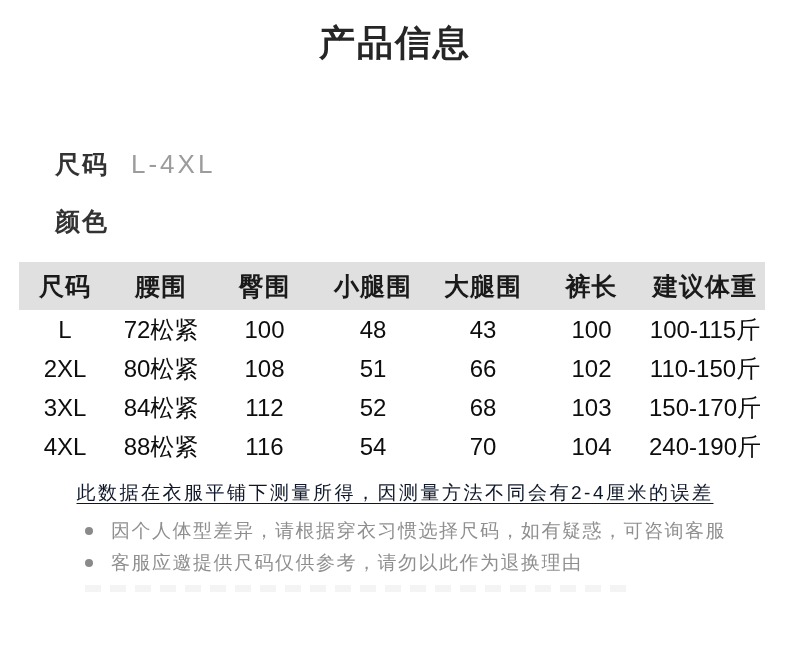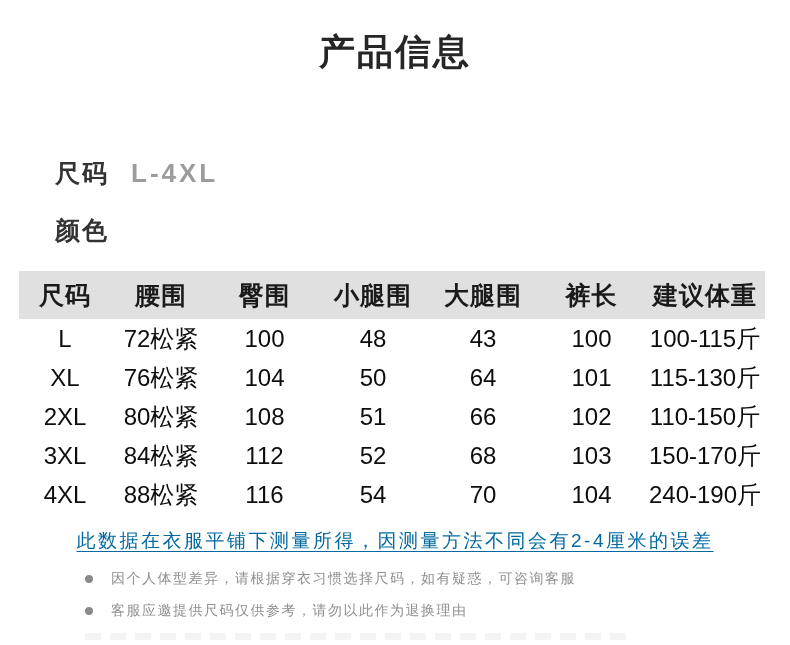--- a/index.html
+++ b/index.html
@@ -6,31 +6,31 @@
   html, body {
     margin: 0; padding: 0;
     width: 790px; height: 645px;
     background: #ffffff;
     font-family: "Liberation Sans", "DejaVu Sans", sans-serif;
     overflow: hidden;
   }
   .page { width: 790px; height: 645px; position: relative; }
 
   .page-title {
-    margin: 0; padding-top: 28px;
+    margin: 0; padding-top: 19px;
     text-align: center;
     font-size: 36px; font-weight: 600;
     letter-spacing: 2px;
     color: #262626;
   }
 
   .info-section { margin: 80px 0 0 55px; }
   .info-row { display: flex; align-items: baseline; height: 30px; margin-bottom: 27px; }
   .info-label { font-size: 25px; font-weight: 700; color: #333333; letter-spacing: 2px; }
-  .info-value { margin-left: 22px; font-size: 26px; font-weight: 700; color: #9c9c9c; letter-spacing: 3px; }
+  .info-value { margin-left: 22px; font-size: 26px; font-weight: 400; color: #9c9c9c; letter-spacing: 3px; }
 
   table.size-table {
     margin-left: 19px; margin-top: 22px;
     width: 746px;
     border-collapse: collapse;
     table-layout: fixed;
   }
   .size-table thead th {
     background: #e0e0e0;
     height: 48px;
@@ -46,30 +46,30 @@
     color: #0d0d0d;
     text-align: center;
     padding: 0;
     white-space: nowrap;
   }
 
   .measure-note {
     margin: 14px 0 0 0;
     text-align: center;
     font-size: 19px; font-weight: 500;
-    color: #0369a1;
+    color: #0f172a;
     letter-spacing: 2.5px;
     text-decoration: underline;
     text-underline-offset: 4px;
   }
 
   .bullet-list { margin: 15px 0 0 85px; padding: 0; list-style: none; }
   .bullet-list li {
     display: flex; align-items: center;
-    font-size: 14px; color: #8f8f8f;
+    font-size: 19px; color: #8f8f8f;
     letter-spacing: 1.5px;
     margin-bottom: 13px;
     height: 19px;
   }
   .bullet-dot {
     display: inline-block;
     width: 8px; height: 8px;
     border-radius: 50%;
     background: #8a8a8a;
     margin-right: 18px;
@@ -125,29 +125,20 @@
         <tr>
           <td>L</td>
           <td>72松紧</td>
           <td>100</td>
           <td>48</td>
           <td>43</td>
           <td>100</td>
           <td>100-115斤</td>
         </tr>
         <tr>
-          <td>XL</td>
-          <td>76松紧</td>
-          <td>104</td>
-          <td>50</td>
-          <td>64</td>
-          <td>101</td>
-          <td>115-130斤</td>
-        </tr>
-        <tr>
           <td>2XL</td>
           <td>80松紧</td>
           <td>108</td>
           <td>51</td>
           <td>66</td>
           <td>102</td>
           <td>110-150斤</td>
         </tr>
         <tr>
           <td>3XL</td>

